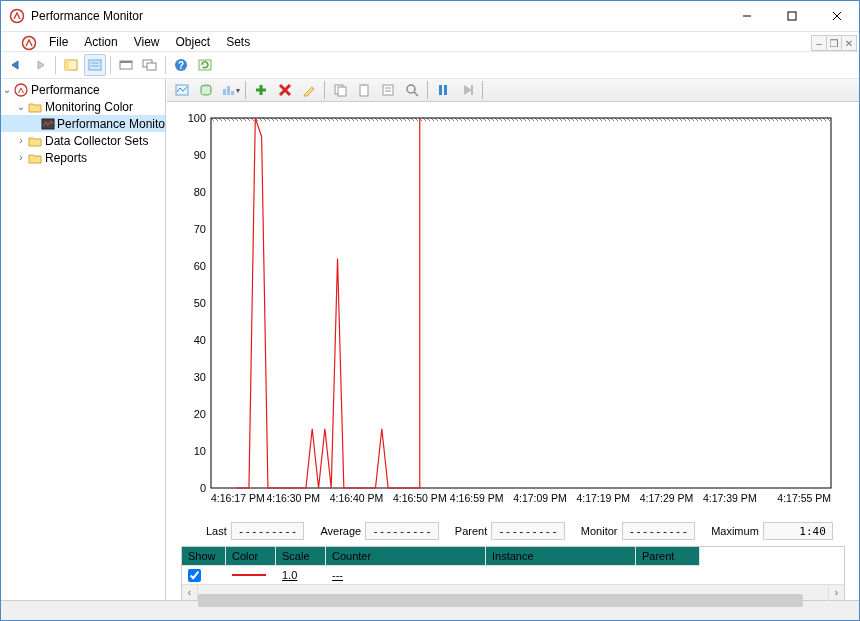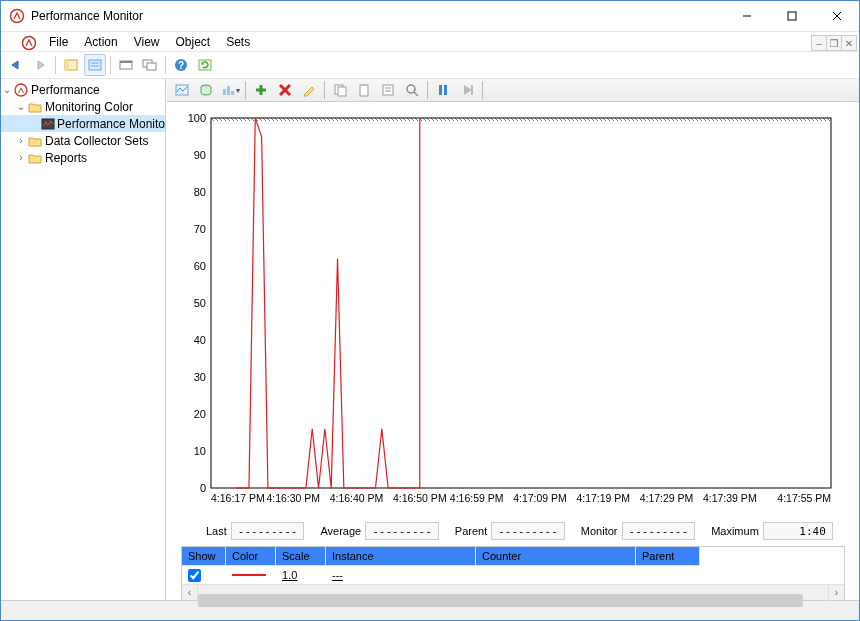--- a/index.html
+++ b/index.html
@@ -46,21 +46,21 @@
   .chart-wrap { padding:10px 14px 2px 14px; }
   .chart-box { position:relative; height:400px; }
   .statsbar { display:flex; align-items:center; padding:8px 14px 4px 14px; gap:4px; font-size:11px;margin-left:25px; }
   .statsbar .lbl { }
   .statsbar .val { border:1px solid #ccc; background:#f8f8f8; height:18px; min-width:58px; padding:0 6px; display:flex; align-items:center; justify-content:flex-end; font-family:monospace; font-size:11px;}
   .statsbar .val.wide{min-width:70px;}
 
   
   .legend { margin:2px 14px 12px 14px; border:1px solid #ccc; font-size:11px; }
   .legend-head { display:flex; background:#fff; }
-  .legend-head .col { border-right:1px solid #e0e0e0; border-bottom:1px solid #e0e0e0; padding:3px 6px; background:#3b82f6; }
+  .legend-head .col { border-right:1px solid #e0e0e0; border-bottom:1px solid #e0e0e0; padding:3px 6px; background:#0f766e; }
   .legend-body { display:flex; }
   .legend-body .col { padding:2px 6px; border-right:1px solid transparent; display:flex; align-items:center; height:18px;text-decoration:underline;}
   .col.show{width:44px;} .col.color{width:50px;} .col.scale{width:50px;} .col.counter{width:160px;} .col.instance{width:150px;} .col.parent{width:64px;} .col.object{flex:1;}
   .color-line{width:34px;height:2px;background:#e41a1c;}
   .scrollbar-h { height:16px; background:#f0f0f0; border-top:1px solid #e0e0e0; display:flex; align-items:center; }
   .scrollbar-h .btn{width:16px;height:16px;display:flex;align-items:center;justify-content:center;color:#666;font-size:10px;border-right:1px solid #ddd;}
   .scrollbar-h .btn.r{border-left:1px solid #ddd;border-right:none;}
   .scrollbar-h .track{flex:1;background:#f0f0f0;position:relative;}
   .scrollbar-h .thumb{position:absolute;left:0;top:1px;height:13px;width:96%;background:#cdcdcd;border-radius:2px;}
 
@@ -507,22 +507,22 @@
         <span style="width:8px"></span>
         <span class="lbl">Maximum</span>
         <span class="val wide">1:40</span>
       </div>
 
       <div class="legend">
         <div class="legend-head">
           <div class="col show">Show</div>
           <div class="col color">Color</div>
           <div class="col scale">Scale</div>
+          <div class="col counter">Counter</div>
           <div class="col instance">Instance</div>
-          <div class="col counter">Counter</div>
           <div class="col parent">Parent</div>
         </div>
         <div class="legend-body">
           <div class="col show">
               <input type="checkbox" checked="" style="margin: 0px;">
             </div>
           <div class="col color">
               <div class="color-line"></div>
             </div>
           <div class="col scale">1.0</div>

